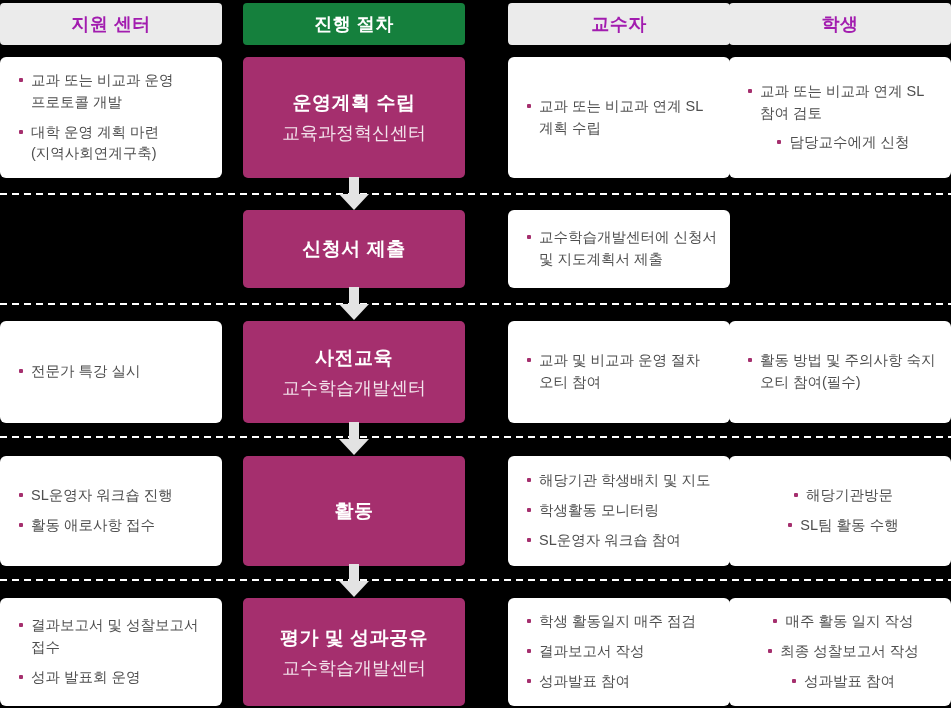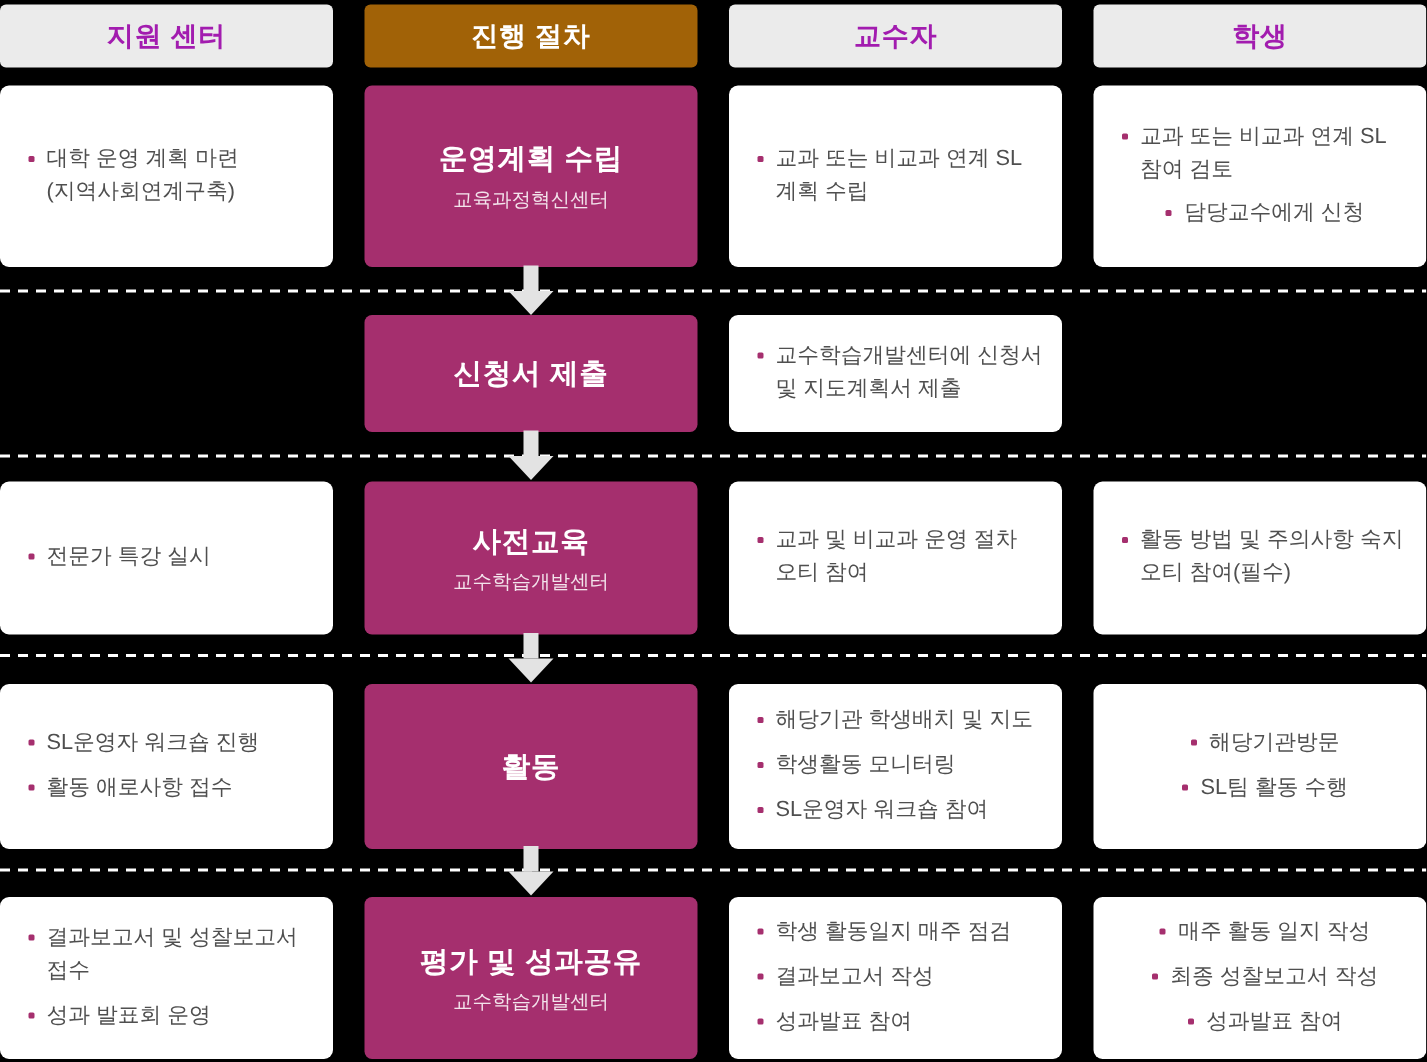--- a/index.html
+++ b/index.html
@@ -1,50 +1,50 @@
 <!DOCTYPE html>
 <html><head>
 <meta charset="utf-8">
 <style>
   html,body{margin:0;padding:0;background:#000;}
   body{font-family:"Liberation Sans","DejaVu Sans",sans-serif;}
   #stage{position:relative;width:951px;height:708px;background:#000;overflow:hidden;}
 
   
-  .c1{left:0px;}  .c2{left:243px;}  .c3{left:486px;}  .c4{left:729px;align-items:center;}
+  .c1{left:0px;}  .c2{left:243px;}  .c3{left:508px;}  .c4{left:729px;align-items:center;}
 
   
   .hdr-row{top:3px;height:42px;}
   .r1{top:57px;height:121px;}
   .r2{top:210px;height:78px;}
   .r3{top:321px;height:102px;}
   .r4{top:456px;height:110px;}
   .r5{top:598px;height:108px;}
 
   .box{position:absolute;width:222px;box-sizing:border-box;}
 
   
   .hdr{border-radius:4px;display:flex;align-items:center;justify-content:center;
        font-size:18px;font-weight:600;letter-spacing:0.5px;}
   .hdr-light{background:#ebebeb;color:#a21caf;}
-  .hdr-dark{background:#a16207;color:#ffffff;}
+  .hdr-dark{background:#15803d;color:#ffffff;}
 
   
   .wbox{background:#ffffff;border-radius:6px;display:flex;flex-direction:column;
         justify-content:center;padding:10px 12px 10px 18px;}
   .bullet{position:relative;padding-left:13px;margin:4px 0;font-size:14.5px;
           line-height:1.5;color:#4f4f4f;word-break:keep-all;}
   .bullet::before{content:"";position:absolute;left:1px;top:8px;width:4px;height:4px;
           background:#a52f6e;border-radius:1px;}
 
   
   .step{background:#a52f6e;border-radius:5px;display:flex;flex-direction:column;
         justify-content:center;align-items:center;text-align:center;color:#fff;}
   .step-title{font-size:19px;font-weight:700;letter-spacing:0.5px;}
-  .step-sub{font-size:13px;color:rgba(255,255,255,0.87);margin-top:5px;}
+  .step-sub{font-size:18px;color:rgba(255,255,255,0.87);margin-top:5px;}
   .step-sub:empty{display:none;}
 
   
   .dash{position:absolute;left:0;width:951px;height:2px;z-index:1;
         background:repeating-linear-gradient(90deg,#ffffff 0 7px,transparent 7px 12px);}
   .d1{top:193px;} .d2{top:303px;} .d3{top:436px;} .d4{top:579px;}
 
   
   .arrow{position:absolute;left:339px;width:30px;z-index:2;}
   .a1{top:177px;} .a2{top:287px;} .a3{top:422px;} .a4{top:564px;}
@@ -69,20 +69,21 @@
     <span>진행 절차</span>
   </div>
   <div class="box hdr-row hdr hdr-light c3">
     <span>교수자</span>
   </div>
   <div class="box hdr-row hdr hdr-light c4">
     <span>학생</span>
   </div>
 
   <div class="box r1 wbox c1">
+    <div class="bullet">교과 또는 비교과 운영 프로토콜 개발</div>
     <div class="bullet">대학 운영 계획 마련 (지역사회연계구축)</div>
   </div>
   <div class="box r1 step c2">
     <div class="step-title">운영계획 수립</div>
     <div class="step-sub">교육과정혁신센터</div>
   </div>
   <div class="box r1 wbox c3">
     <div class="bullet">교과 또는 비교과 연계 SL 계획 수립</div>
   </div>
   <div class="box r1 wbox c4">

